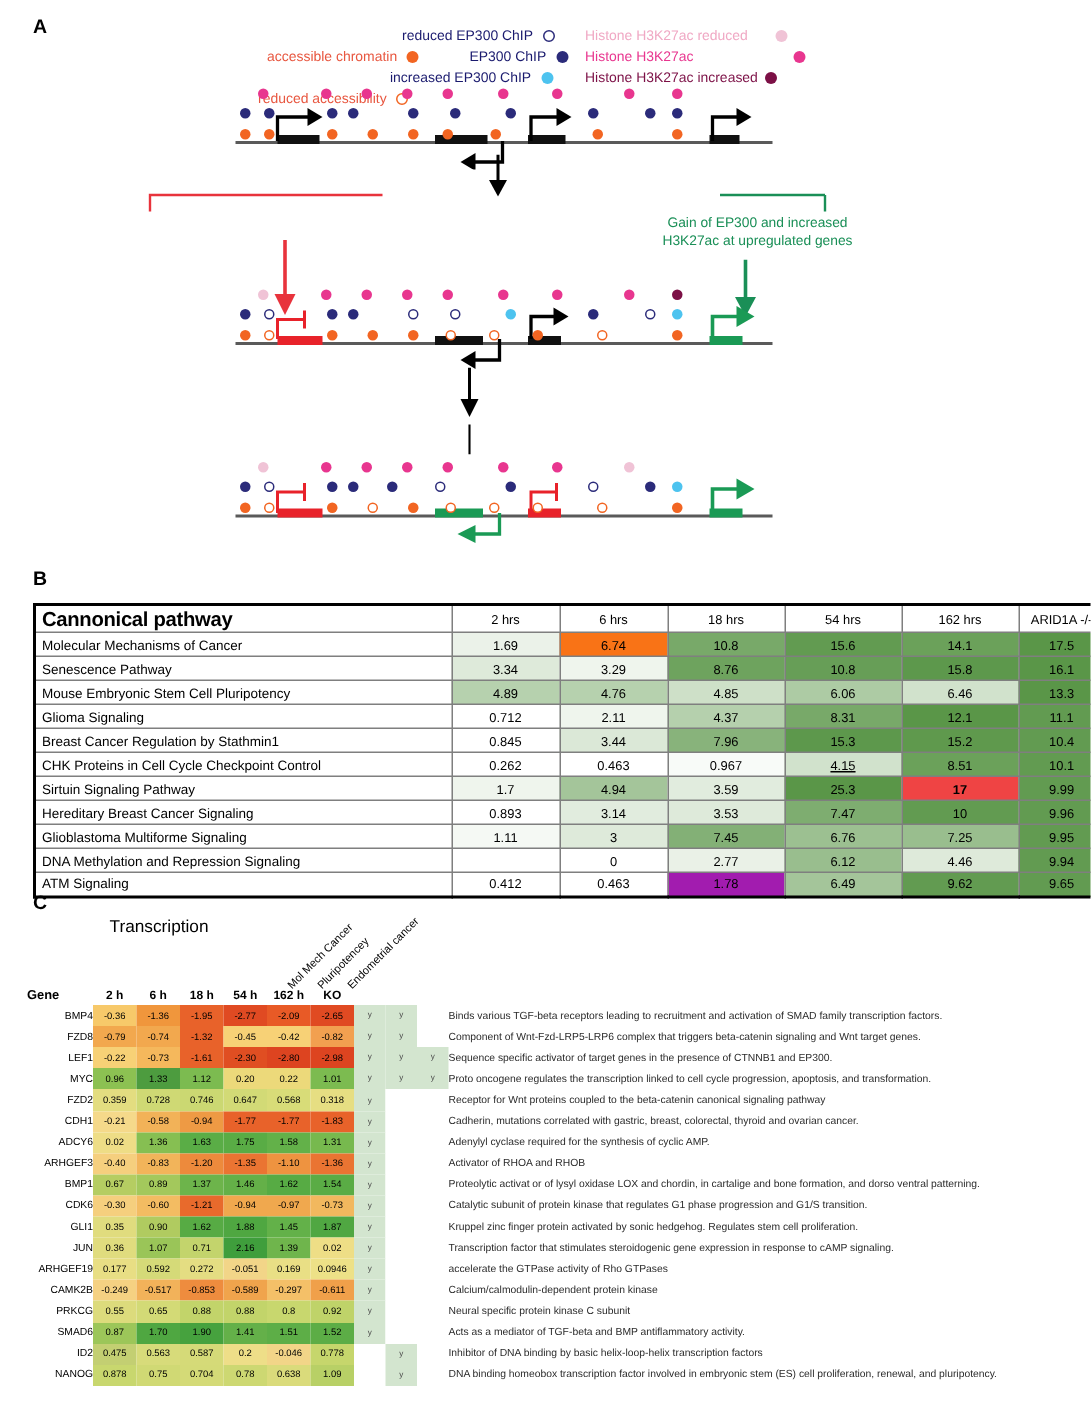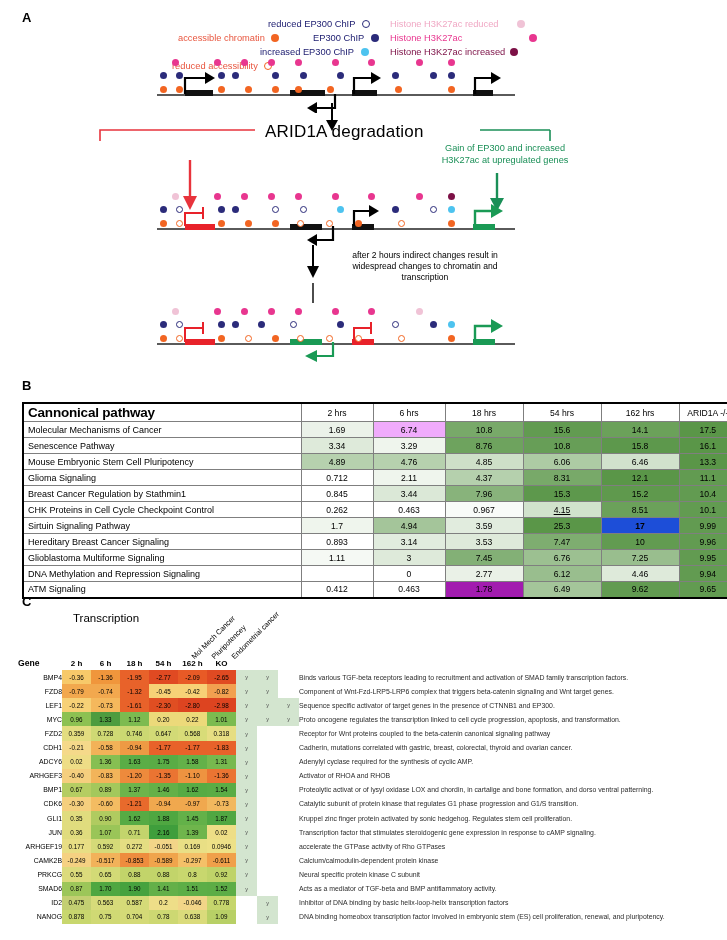--- a/index.html
+++ b/index.html
@@ -138,21 +138,20 @@
     <div class="mdot" style="left:214px; top:59px; background:#e8368f;"></div>
     <div class="mdot" style="left:241px; top:59px; background:#e8368f;"></div>
     <div class="mdot" style="left:268px; top:59px; background:#e8368f;"></div>
     <div class="mdot" style="left:295px; top:59px; background:#e8368f;"></div>
     <div class="mdot" style="left:332px; top:59px; background:#e8368f;"></div>
     <div class="mdot" style="left:368px; top:59px; background:#e8368f;"></div>
     <div class="mdot" style="left:416px; top:59px; background:#e8368f;"></div>
     <div class="mdot" style="left:448px; top:59px; background:#e8368f;"></div>
   </div>
 
-  <div class="bigtitle" style="left:265px; top:122px;">ARID1A degradation</div>
   <svg style="position:absolute; left:95px; top:118px; width:540px; height:40px;">
     <path d="M5,23 L5,12 L160,12" stroke="#e8333c" stroke-width="1.6" fill="none"></path>
     <path d="M455,12 L385,12 L385,12" stroke="#1a8f57" stroke-width="1.6" fill="none"></path>
     <path d="M455,12 L455,23" stroke="#1a8f57" stroke-width="1.6" fill="none"></path>
   </svg>
   <div class="arrowlabel" style="left:430px; top:143px; width:150px; color:#1a8f57;">Gain of EP300 and increased H3K27ac at upregulated genes</div>
 
   <svg style="position:absolute; left:320px; top:103px; width:30px; height:30px;">
     <path d="M12,0 L12,20" stroke="#000" stroke-width="2" fill="none"></path>
       <path d="M6,17 L12,28 L18,17 Z" fill="#000"></path>
@@ -212,21 +211,20 @@
     <div class="mdot" style="left:368px; top:193px; background:#e8368f;"></div>
     <div class="mdot" style="left:416px; top:193px; background:#e8368f;"></div>
     <div class="mdot" style="left:448px; top:193px; background:#7c1046;"></div>
   </div>
 
   <svg style="position:absolute; left:300px; top:245px; width:30px; height:58px;">
     <path d="M13,0 L13,24" stroke="#000" stroke-width="2" fill="none"></path>
       <path d="M7,21 L13,33 L19,21 Z" fill="#000"></path>
     <path d="M13,38 L13,58" stroke="#000" stroke-width="1.4" fill="none"></path>
   </svg>
-  <div class="small-note" style="left:330px; top:250px; width:190px;">after 2 hours indirect changes result in widespread changes to chromatin and transcription</div>
 
   <div>
     <div class="track" style="left:157px; top:343px; width:358px;"></div>
     <div class="gbox red" style="left:185px; top:339px; width:30px;"></div>
     <div class="gbox green" style="left:290px; top:339px; width:32px;"></div>
     <div class="gbox red" style="left:352px; top:339px; width:22px;"></div>
     <div class="gbox green" style="left:473px; top:339px; width:22px;"></div>
     <svg style="position:absolute; left:155px; top:310px; width:370px; height:52px;">
       <path d="M30,32 L30,18 L48,18" stroke="#e8222a" stroke-width="2" fill="none"></path>
         <path d="M48,12 L48,24" stroke="#e8222a" stroke-width="2"></path>
@@ -288,21 +286,21 @@
           <th class="">18 hrs</th>
           <th class="">54 hrs</th>
           <th class="">162 hrs</th>
           <th class="">ARID1A -/-</th>
         </tr>
       </thead>
     <tbody id="pwBody">
         <tr>
           <td class="name">Molecular Mechanisms of Cancer</td>
           <td class="v" style="background: rgb(235, 242, 233);">1.69</td>
-          <td class="v" style="background: #f0abfc;">6.74</td>
+          <td class="v" style="background: #f97316;">6.74</td>
           <td class="v" style="background: rgb(120, 169, 105);">10.8</td>
           <td class="v" style="background: rgb(98, 155, 81);">15.6</td>
           <td class="v" style="background: rgb(107, 161, 90);">14.1</td>
           <td class="v" style="background: rgb(90, 150, 72);">17.5</td>
         </tr>
         <tr>
           <td class="name">Senescence Pathway</td>
           <td class="v" style="background: rgb(222, 234, 218);">3.34</td>
           <td class="v" style="background: rgb(239, 245, 237);">3.29</td>
           <td class="v" style="background: rgb(110, 163, 94);">8.76</td>
@@ -345,21 +343,21 @@
           <td class="v" style="background: rgb(209, 226, 204); text-decoration: underline;">4.15</td>
           <td class="v" style="background: rgb(107, 161, 90);">8.51</td>
           <td class="v" style="background: rgb(98, 155, 81);">10.1</td>
         </tr>
         <tr>
           <td class="name">Sirtuin Signaling Pathway</td>
           <td class="v" style="background: rgb(239, 245, 237);">1.7</td>
           <td class="v" style="background: rgb(164, 197, 154);">4.94</td>
           <td class="v" style="background: rgb(225, 236, 222);">3.59</td>
           <td class="v" style="background: rgb(90, 150, 72);">25.3</td>
-          <td class="v" style="background: #1d4ed8; font-weight: bold;">17</td>
+          <td class="v" style="background: #ef4444; font-weight: bold;">17</td>
           <td class="v" style="background: rgb(98, 155, 81);">9.99</td>
         </tr>
         <tr>
           <td class="name">Hereditary Breast Cancer Signaling</td>
           <td class="v" style="background: rgb(255, 255, 255);">0.893</td>
           <td class="v" style="background: rgb(225, 236, 222);">3.14</td>
           <td class="v" style="background: rgb(222, 234, 218);">3.53</td>
           <td class="v" style="background: rgb(126, 173, 112);">7.47</td>
           <td class="v" style="background: rgb(98, 155, 81);">10</td>
           <td class="v" style="background: rgb(98, 155, 81);">9.96</td>

